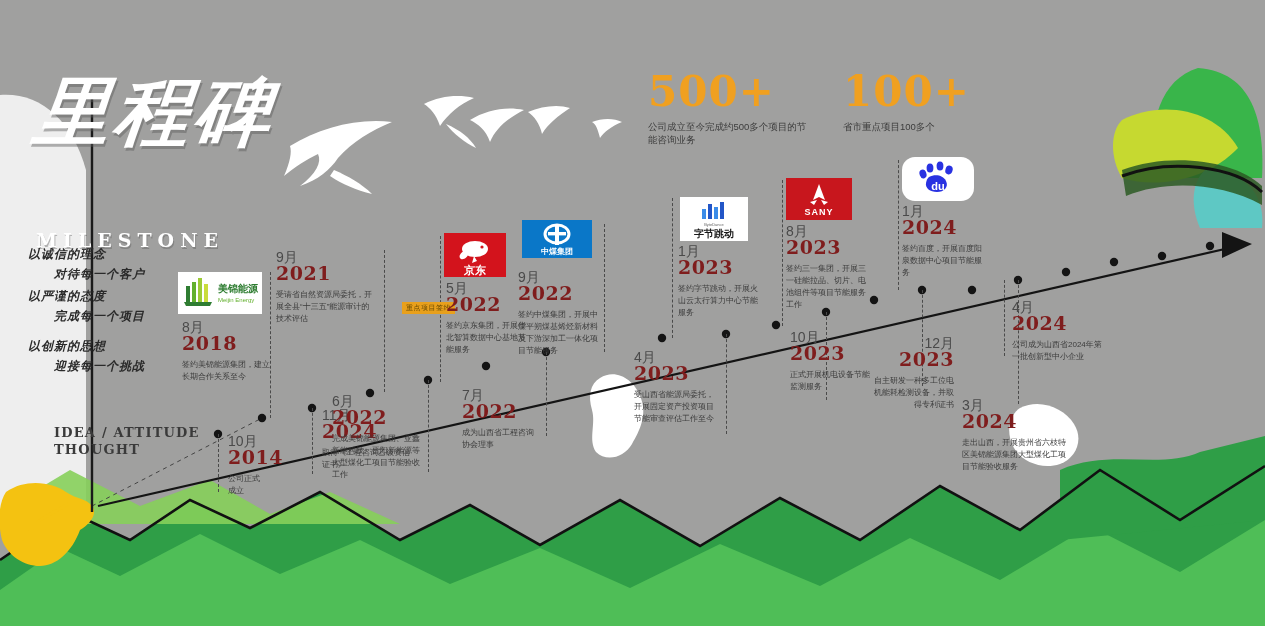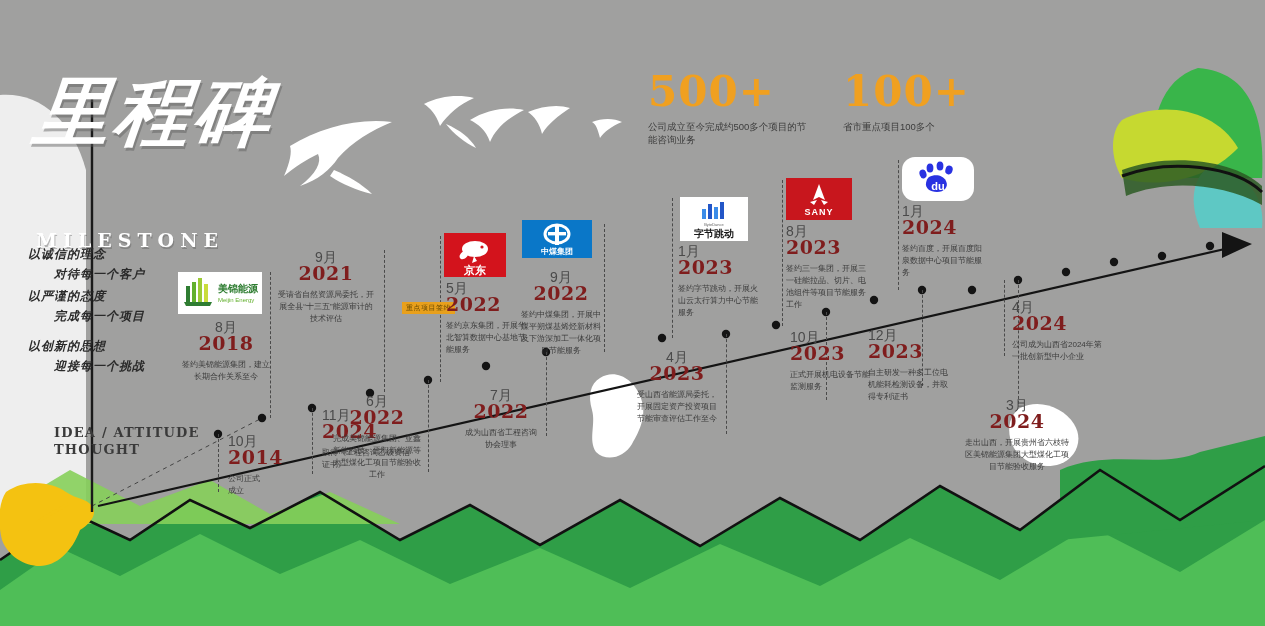--- a/index.html
+++ b/index.html
@@ -56,21 +56,21 @@
   .entry { position: absolute; }
   .tick { position: absolute; width: 0; border-left: 1px dashed #4a4a4a; }
   .logo-box {
     position: absolute; background: #fff; display: flex;
     align-items: center; justify-content: center; overflow: hidden;
   }
   .e-month { font-size: 14px; color: #4a4a4a; line-height: 10px; }
   .e-year  { font-family: "DejaVu Serif", serif; font-size: 19px; font-weight: 700;
              color: #7f1d1d; line-height: 22px; letter-spacing: .5px; }
   .e-desc  { font-size: 8px; color: #3c3c3c; line-height: 12px; margin-top: 5px; }
-  .ra { text-align: center; }
+  .ra { text-align: left; }
   .la { text-align: left; }
 
   .hl-label {
     position: absolute; background: #e8a01c; color: #6a4a00;
     font-size: 7px; padding: 1px 4px; letter-spacing: .5px; white-space: nowrap;
   }
 </style>
 </head>
 <body>
 
@@ -304,21 +304,21 @@
   </div>
 
   <div class="tick" style="left:826px; top:312px; height:88px;"></div>
   <div class="entry la" style="left:790px; top:332px; width:82px;">
     <div class="e-month">10月</div>
     <div class="e-year">2023</div>
     <div class="e-desc">正式开展机电设备节能监测服务</div>
   </div>
 
   <div class="tick" style="left:922px; top:290px; height:96px;"></div>
-  <div class="entry la" style="left:868px; top:330px; width:86px;">
+  <div class="entry la" style="left:868px; top:338px; width:86px;text-align:right;">
     <div class="e-month">12月</div>
     <div class="e-year">2023</div>
     <div class="e-desc">自主研发一种多工位电机能耗检测设备，并取得专利证书</div>
   </div>
 
   <div class="tick" style="left:898px; top:160px; height:130px;"></div>
   <div class="logo-box" style="left:902px; top:157px; width:72px; height:44px; background:#fff;border-radius:13px;">
     <svg viewBox="0 0 72 44" width="72" height="44">
       <ellipse cx="28" cy="11" rx="3.4" ry="4.6" fill="#2932e1"></ellipse>
       <ellipse cx="38" cy="9" rx="3.4" ry="4.6" fill="#2932e1"></ellipse>
@@ -328,21 +328,21 @@
       <text x="36" y="33" text-anchor="middle" font-family="Liberation Sans, sans-serif" font-size="11" font-weight="bold" fill="#fff">du</text>
     </svg>
   </div>
   <div class="entry la" style="left:902px; top:206px; width:82px;">
     <div class="e-month">1月</div>
     <div class="e-year">2024</div>
     <div class="e-desc">签约百度，开展百度阳泉数据中心项目节能服务</div>
   </div>
 
   <div class="tick" style="left:1018px; top:280px; height:124px;"></div>
-  <div class="entry la" style="left:962px; top:400px; width:110px;text-align:center;">
+  <div class="entry la" style="left:962px; top:400px; width:110px;">
     <div class="e-month">3月</div>
     <div class="e-year">2024</div>
     <div class="e-desc">走出山西，开展贵州省六枝特区美锦能源集团大型煤化工项目节能验收服务</div>
   </div>
 
   <div class="tick" style="left:1004px; top:280px; height:76px;"></div>
   <div class="entry la" style="left:1012px; top:302px; width:92px;">
     <div class="e-month">4月</div>
     <div class="e-year">2024</div>
     <div class="e-desc">公司成为山西省2024年第一批创新型中小企业</div>

